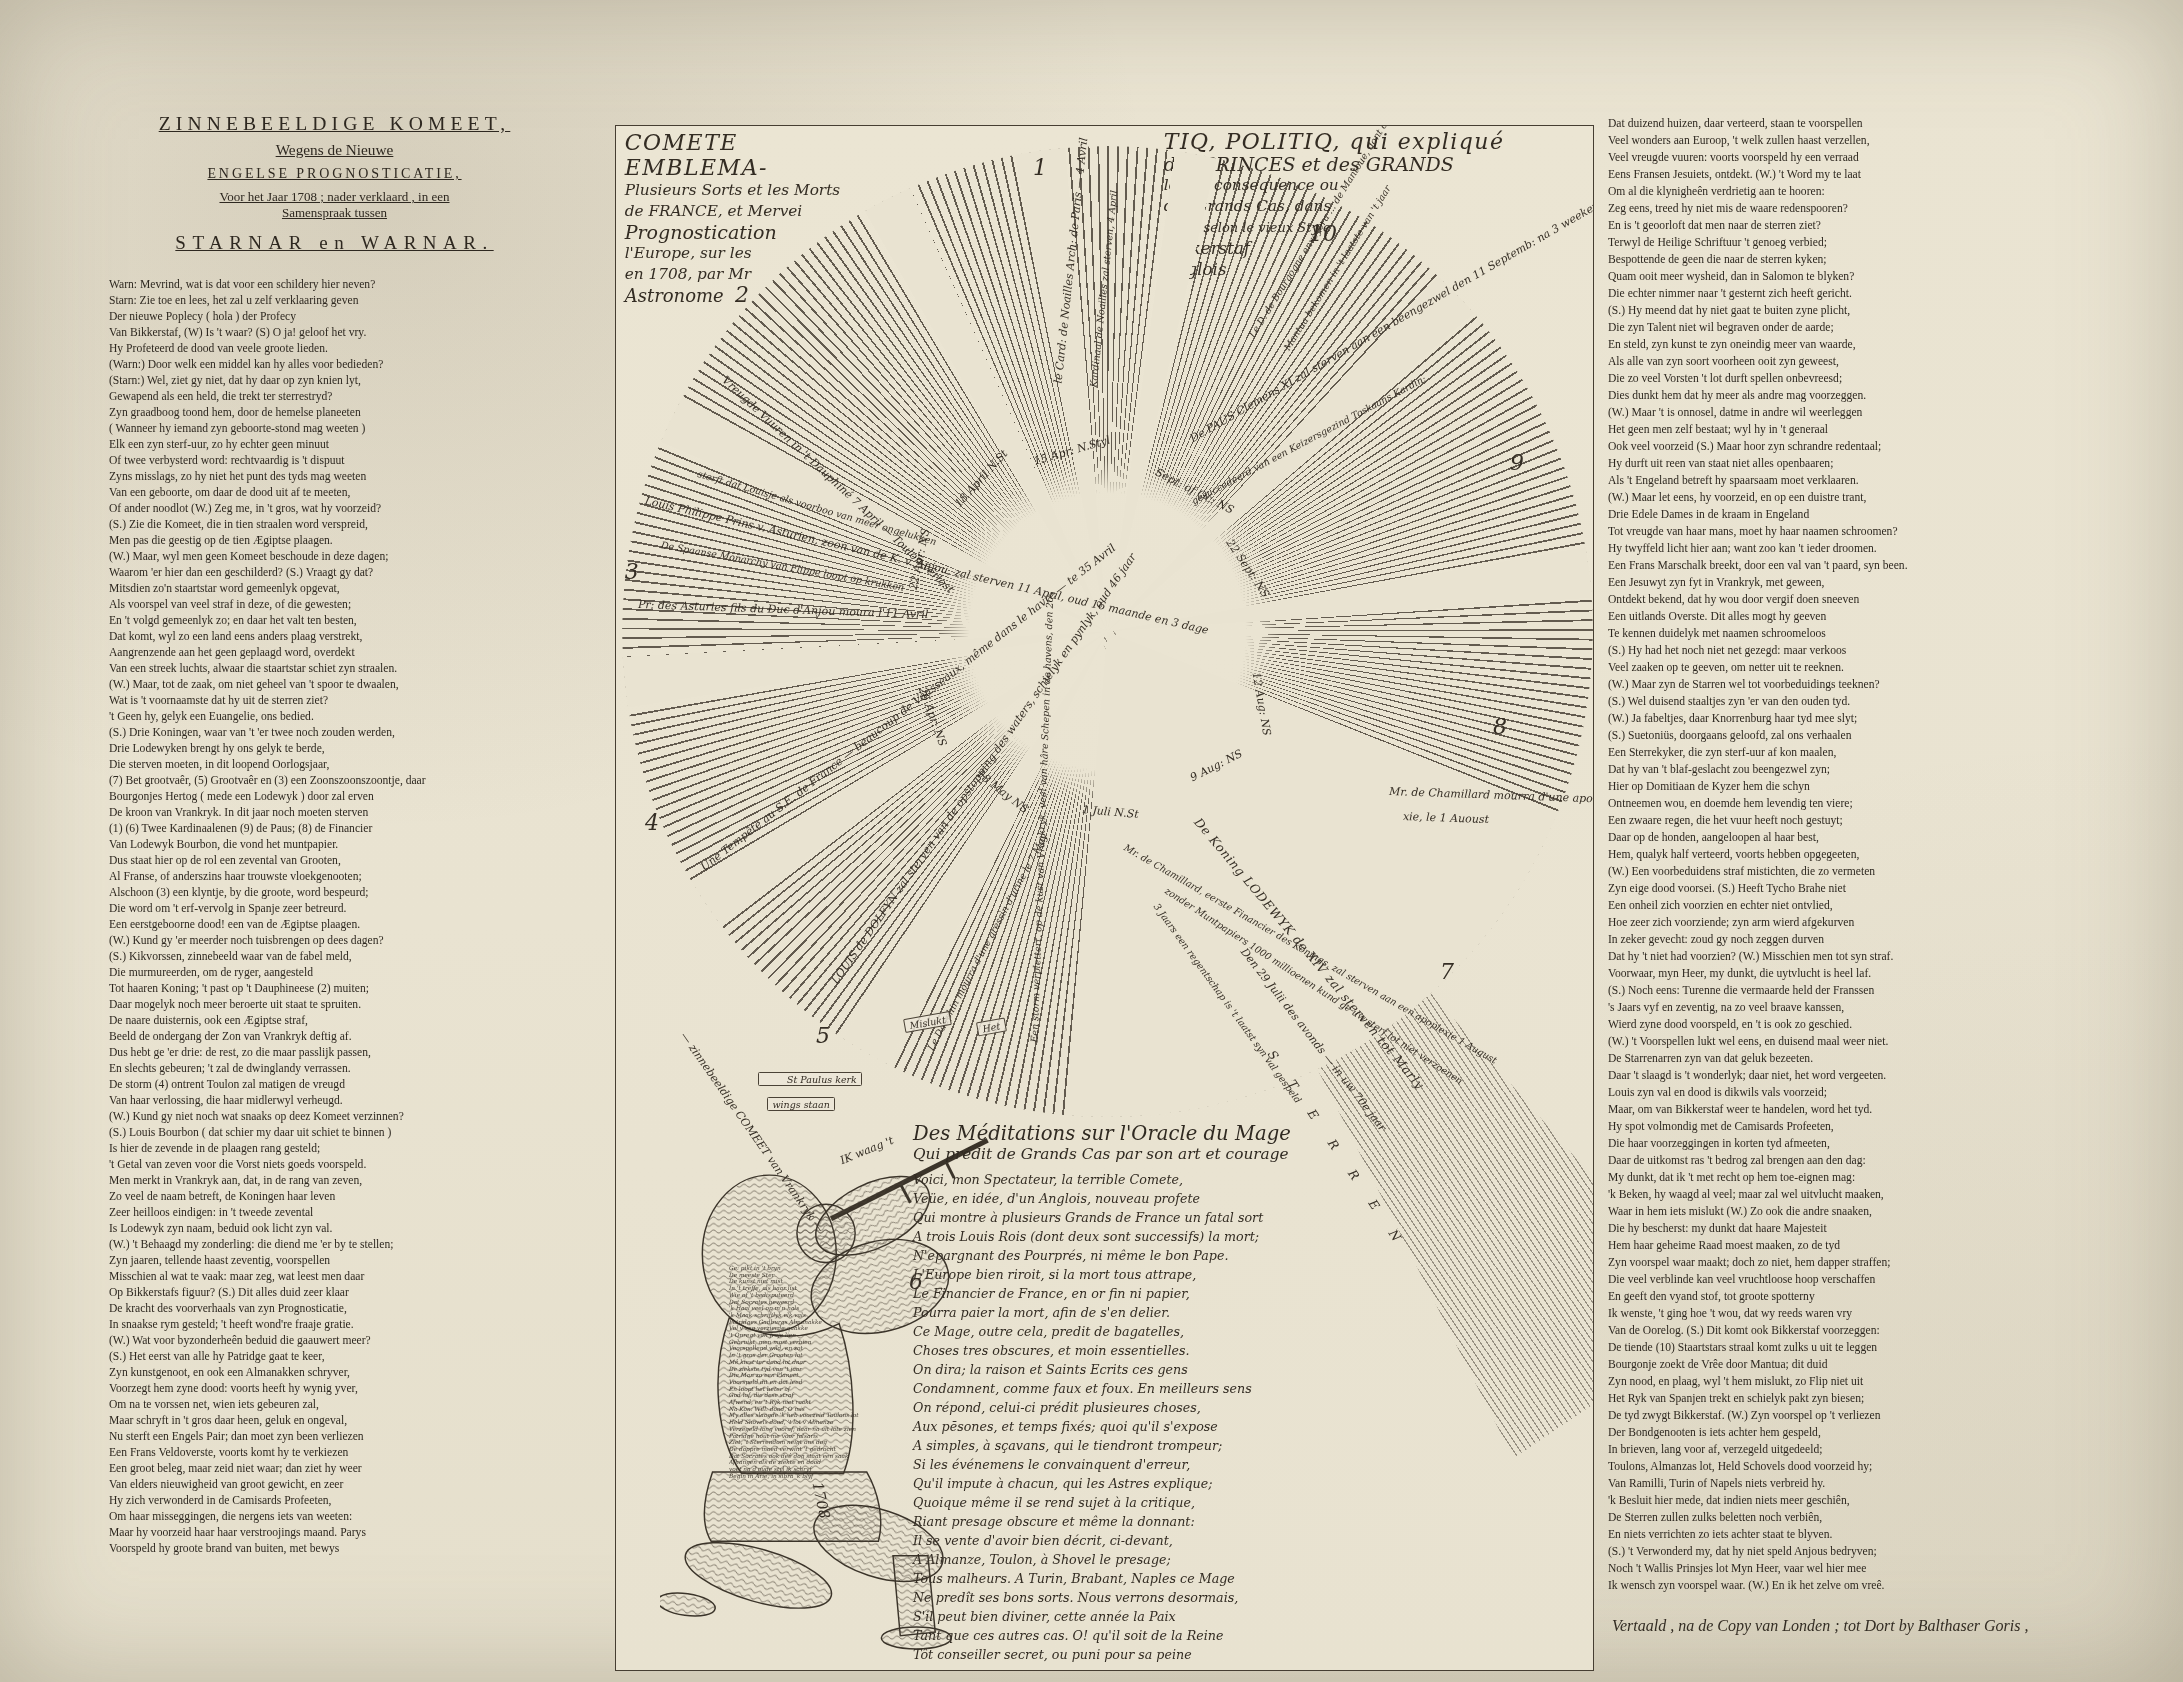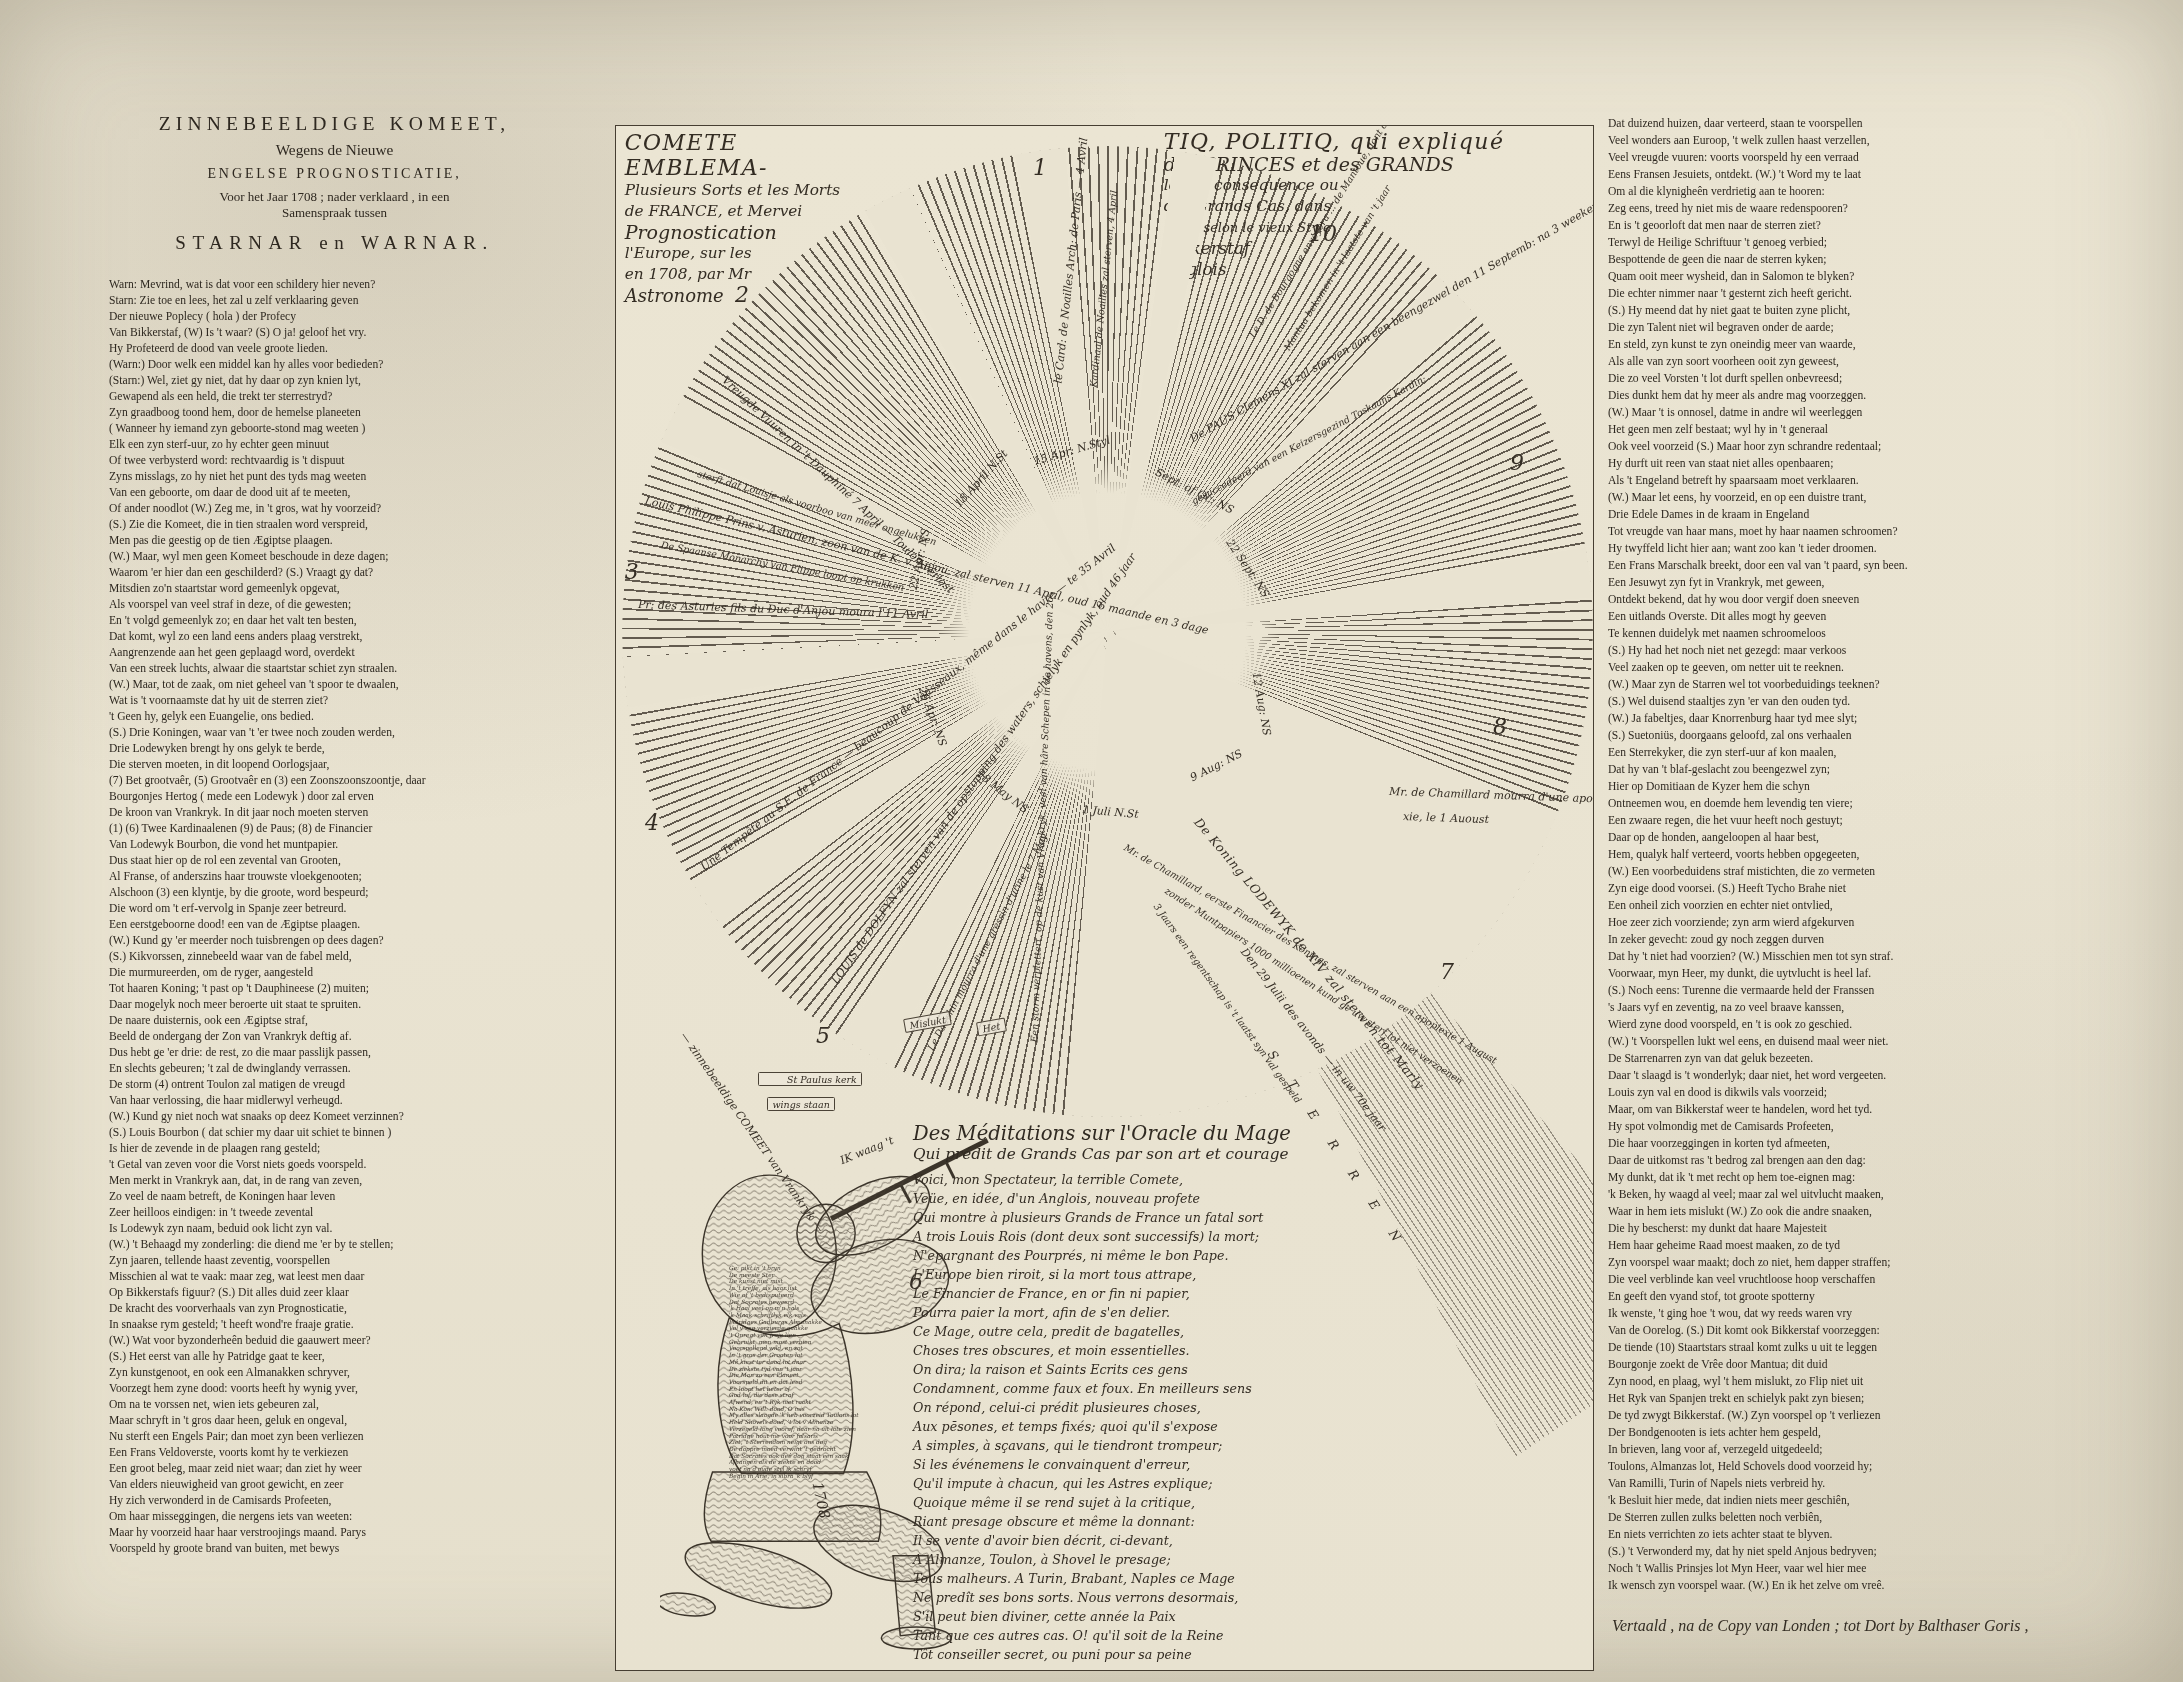--- a/index.html
+++ b/index.html
@@ -4,21 +4,21 @@
 <style>
   html,body{margin:0;padding:0;background:#b9b2a0;}
   .sheet{position:relative;width:2183px;height:1683px;overflow:hidden;
     background:
       radial-gradient(ellipse at 18% 12%, rgba(120,108,86,.18), rgba(0,0,0,0) 30%),
       radial-gradient(ellipse at 100% 100%, rgba(140,128,104,.14), rgba(0,0,0,0) 40%),
       linear-gradient(180deg,#eae4d2 0%,#e9e3d1 55%,#e5dfcc 100%);
     box-shadow:inset 0 0 116px rgba(110,100,78,.35);
     font-family:"Liberation Serif","DejaVu Serif",serif;color:#2e2820;}
   .col{position:absolute;}
-  .title{ text-align:center;color:#2e2820;}
+  .title{ text-align:center;color:#2e2820;text-decoration:underline;}
   .t0{font-size:19.6px;letter-spacing:5.1px;}
   .t1{font-size:15.3px;margin-top:5.8px;}
   .t2{font-size:14px;letter-spacing:2.9px;margin-top:7.3px;}
   .t3{font-size:13px;margin-top:7.3px;}
   .t4{font-size:13px;}
   .t5{font-size:19px;letter-spacing:6.5px;margin-top:10.2px;}
   .lines .line{font-size:11.6px;line-height:16px;white-space:nowrap;}
   .rlines .line{font-size:11.6px;line-height:17px;white-space:nowrap;}
   .colophon{position:absolute;left:1612px;top:1617px;font-style:italic;font-size:16px;color:#332c23;}
   

